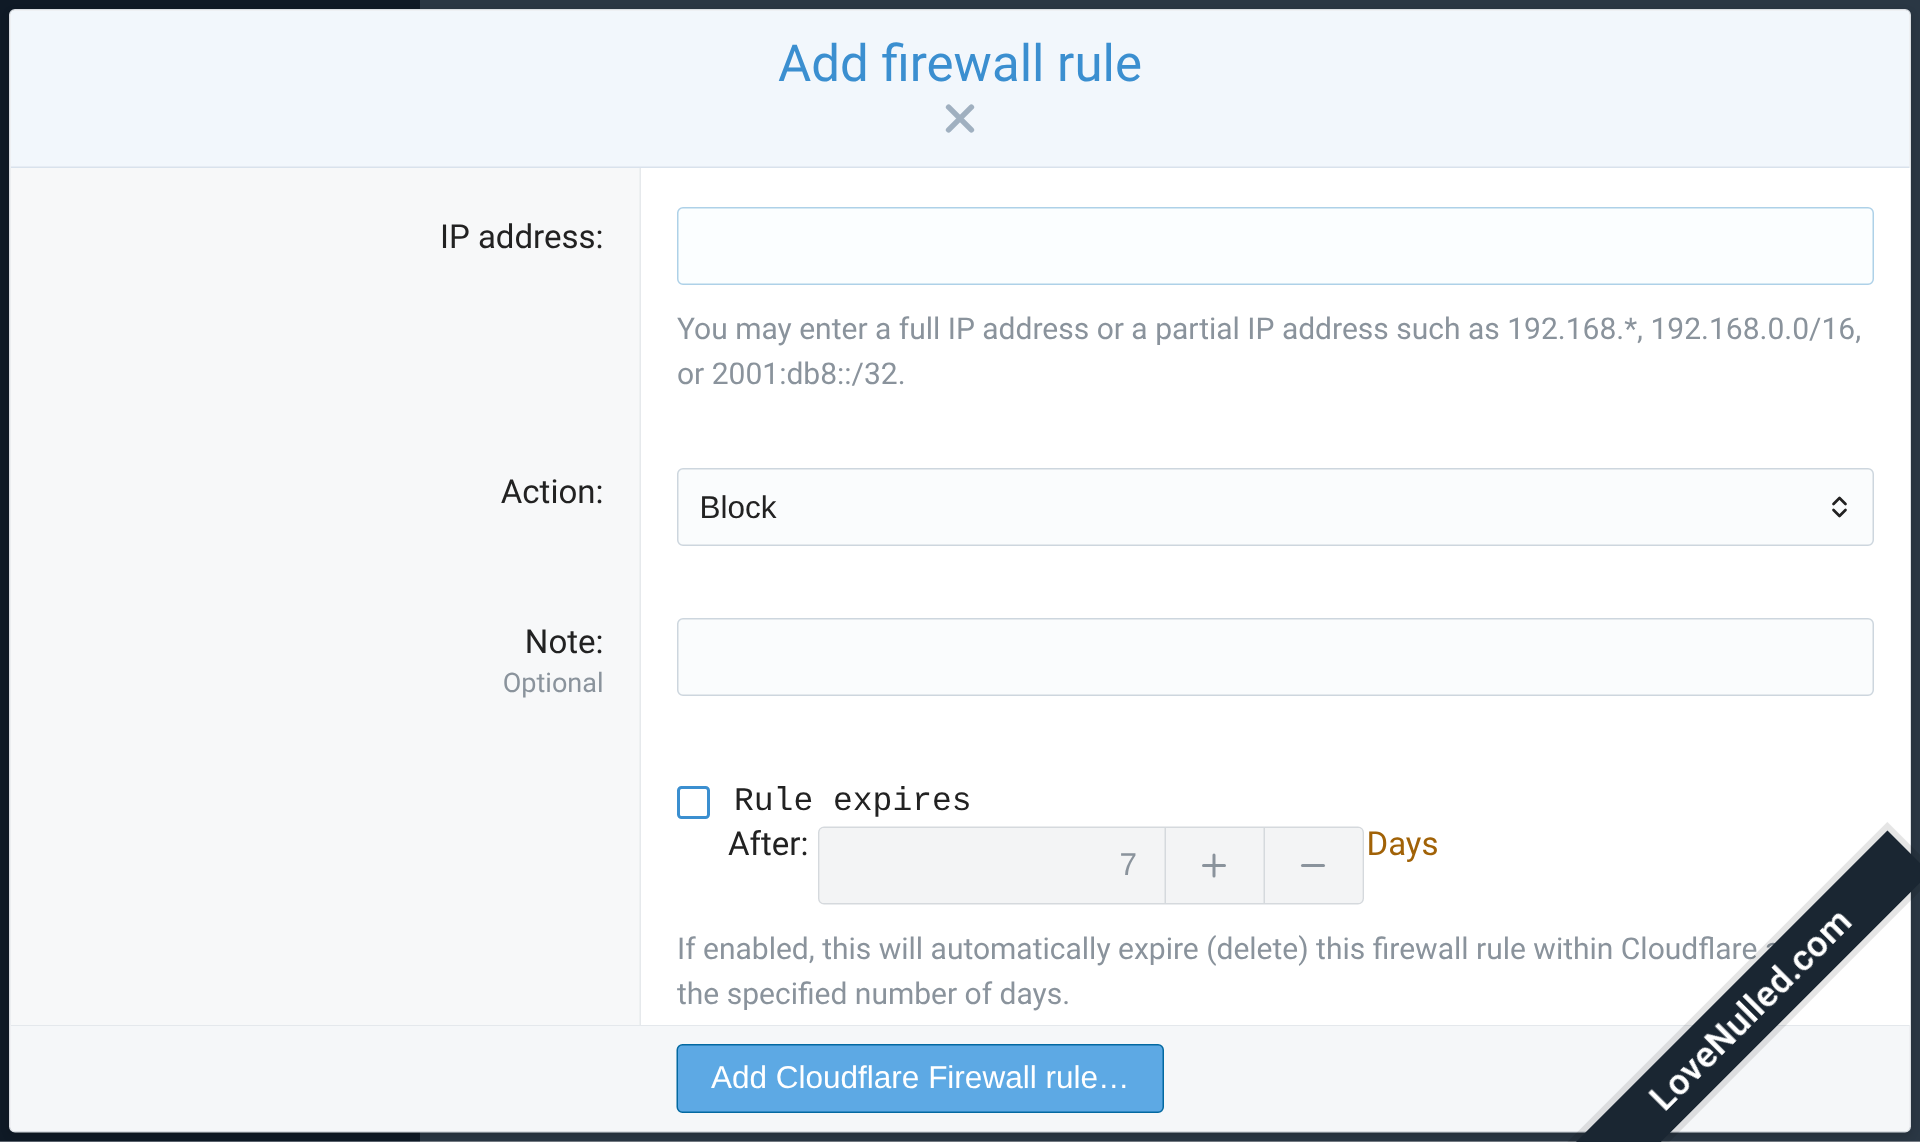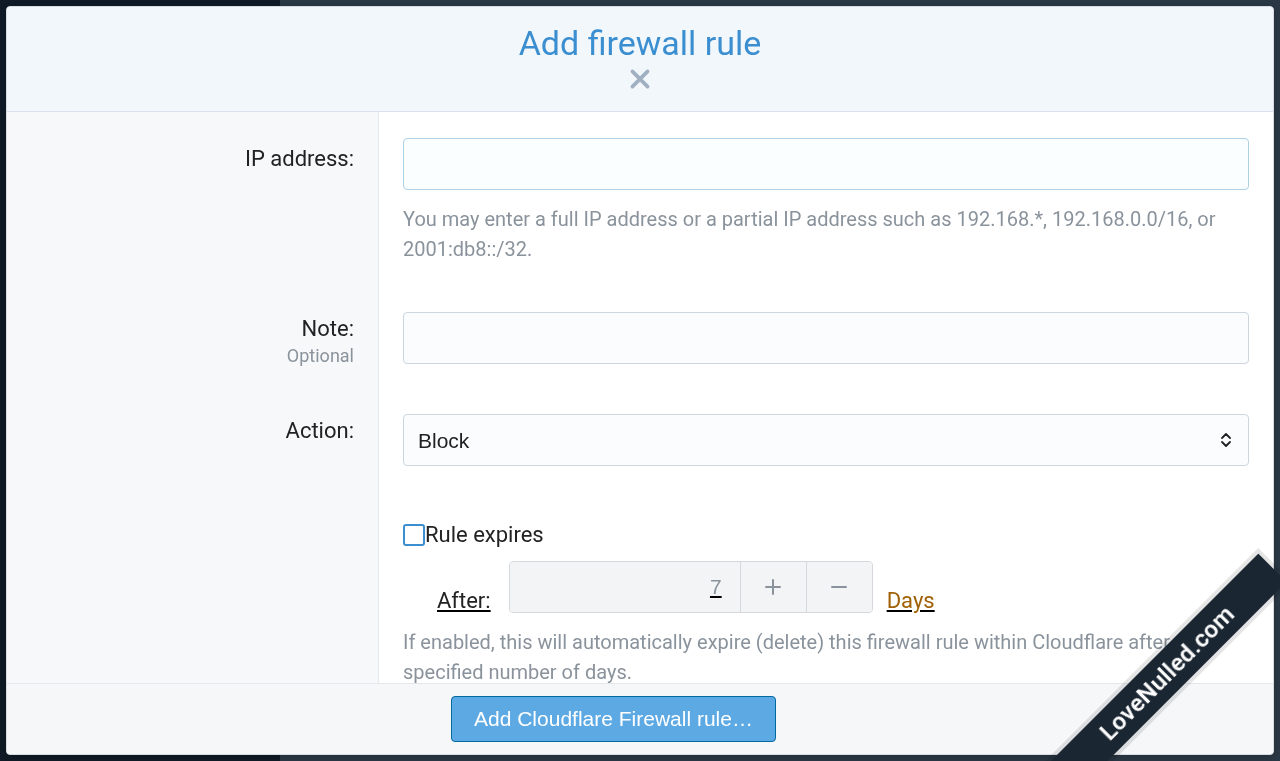--- a/index.html
+++ b/index.html
@@ -39,21 +39,21 @@
     flex: 1;
     background: #fff;
     display: flex; flex-direction: column;
     overflow: auto;
   }
   .form-row {
     display: flex;
     border-bottom: none;
   }
   .label-col {
-    width: 372px;
+    width: 420px;
     background: #f7f8f9;
     border-right: 1px solid #e6e9ec;
     padding: 32px 24px 20px 20px;
     text-align: right;
   }
   .label-col .label-main {
     font-size: 22px;
     color: #222;
   }
   .label-col .label-sub {
@@ -89,31 +89,31 @@
     color: #222;
   }
   .select-caret svg { width: 14px; height: 18px; display:block; }
   .help-text {
     margin-top: 14px;
     font-size: 20px;
     color: #8a939c;
     line-height: 1.5;
   }
   .expires-block { padding-top: 36px; }
-  .check-row { display:flex; align-items:center; gap:0; margin-bottom:14px; }
+  .check-row { display:flex; align-items:center; gap:16px; margin-bottom:4px;font-family:Liberation Mono, monospace; }
   .check-box {
     width: 22px; height: 22px;
     border: 2px solid #3b8fd0;
     border-radius: 3px;
     background:#fff;
     cursor:pointer;
     flex-shrink:0;
   }
   .check-label { font-size: 22px; color:#222; }
-  .after-row { display:flex; align-items:flex-end; gap:14px; padding-left:34px; margin-bottom:14px;text-decoration:underline; }
+  .after-row { display:flex; align-items:flex-start; gap:2px; padding-left:34px; margin-bottom:14px; }
   .after-label { font-size: 22px; color:#222; margin-right:4px; }
   .stepper {
     display:flex; align-items:stretch;
     border:1px solid #d5d9dd;
     border-radius:4px;
     overflow:hidden;
     background:#f3f4f5;
     height:52px;
   }
   .stepper-value {
@@ -195,43 +195,43 @@
         <div class="label-main">IP address:</div>
       </div>
       <div class="field-col">
         <input type="text" class="text-input ip-input" style="">
         <div class="help-text">You may enter a full IP address or a partial IP address such as 192.168.*, 192.168.0.0/16, or 2001:db8::/32.</div>
       </div>
     </div>
 
     <div class="form-row">
       <div class="label-col">
-        <div class="label-main">Note:</div>
-        <div class="label-sub">Optional</div>
-      </div>
-      <div class="field-col">
-        <input type="text" class="text-input" style="">
-      </div>
-    </div>
-
-    <div class="form-row">
-      <div class="label-col">
         <div class="label-main">Action:</div>
       </div>
       <div class="field-col">
         <div class="select-wrap">
           <select class="select-input">
             <option>Block</option>
           </select>
           <span class="select-caret">
             <svg viewBox="0 0 14 18">
                 <path d="M3 7 L7 3 L11 7 M3 11 L7 15 L11 11" stroke="currentColor" stroke-width="1.8" fill="none" stroke-linecap="round" stroke-linejoin="round"></path>
               </svg>
           </span>
         </div>
+      </div>
+    </div>
+
+    <div class="form-row">
+      <div class="label-col">
+        <div class="label-main">Note:</div>
+        <div class="label-sub">Optional</div>
+      </div>
+      <div class="field-col">
+        <input type="text" class="text-input" style="">
       </div>
     </div>
 
     <div class="form-row">
       <div class="label-col"></div>
       <div class="field-col expires-block">
         <div class="check-row">
           <div class="check-box"></div>
           <div class="check-label">Rule expires</div>
         </div>

